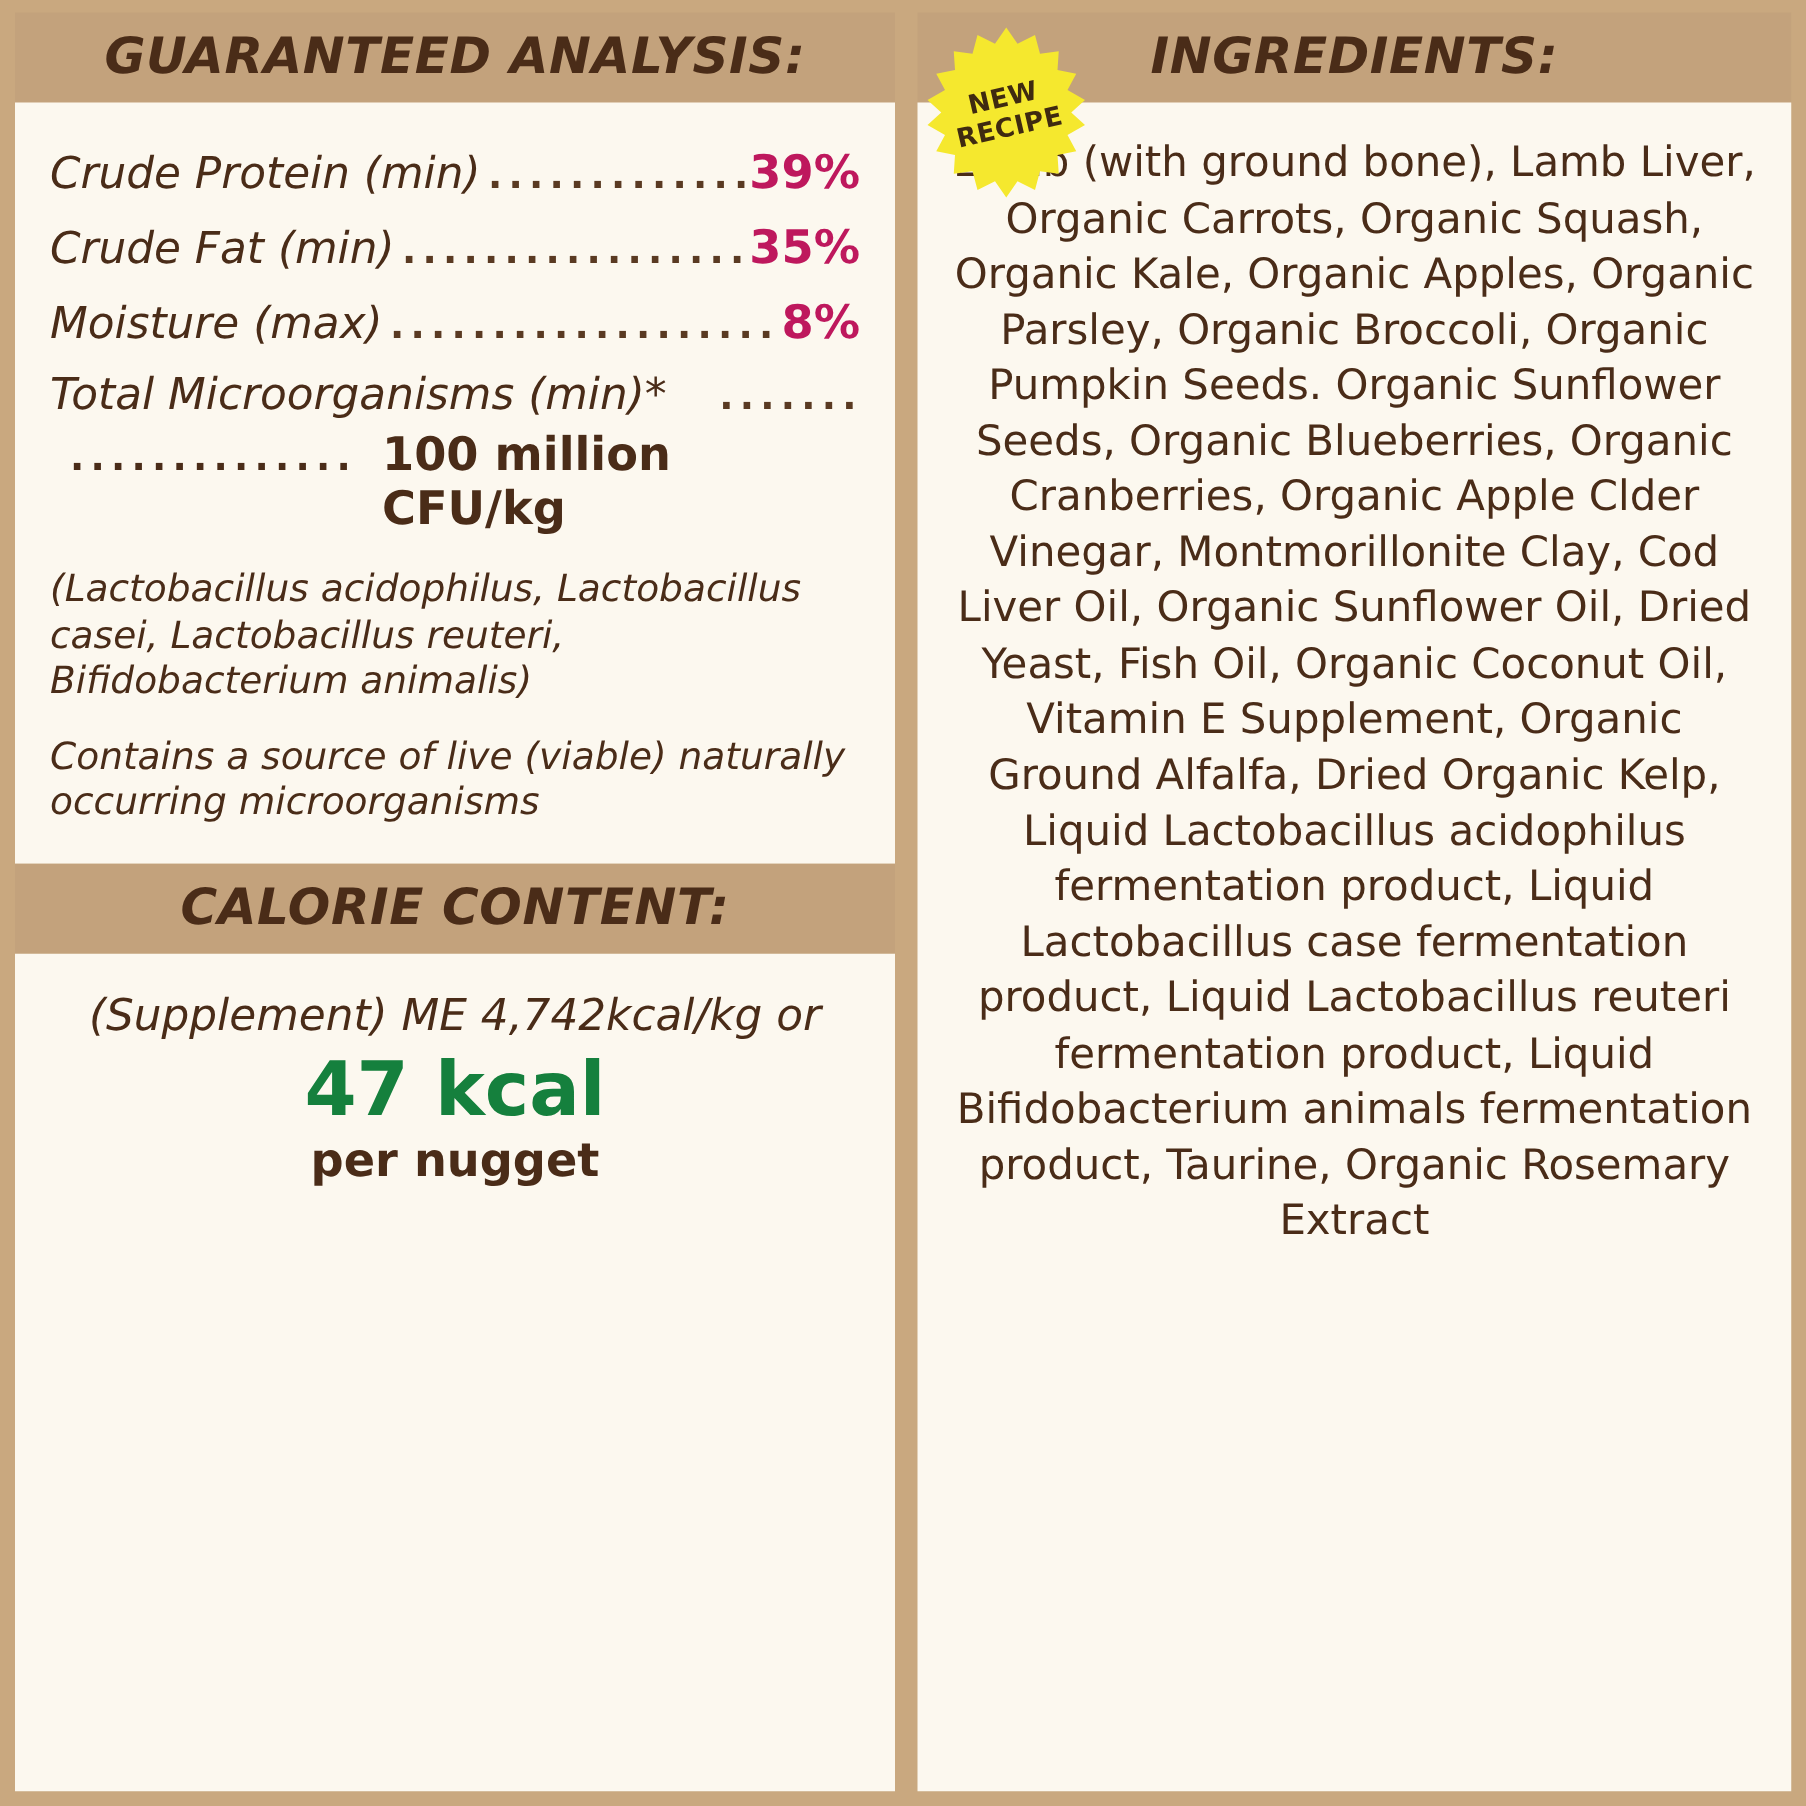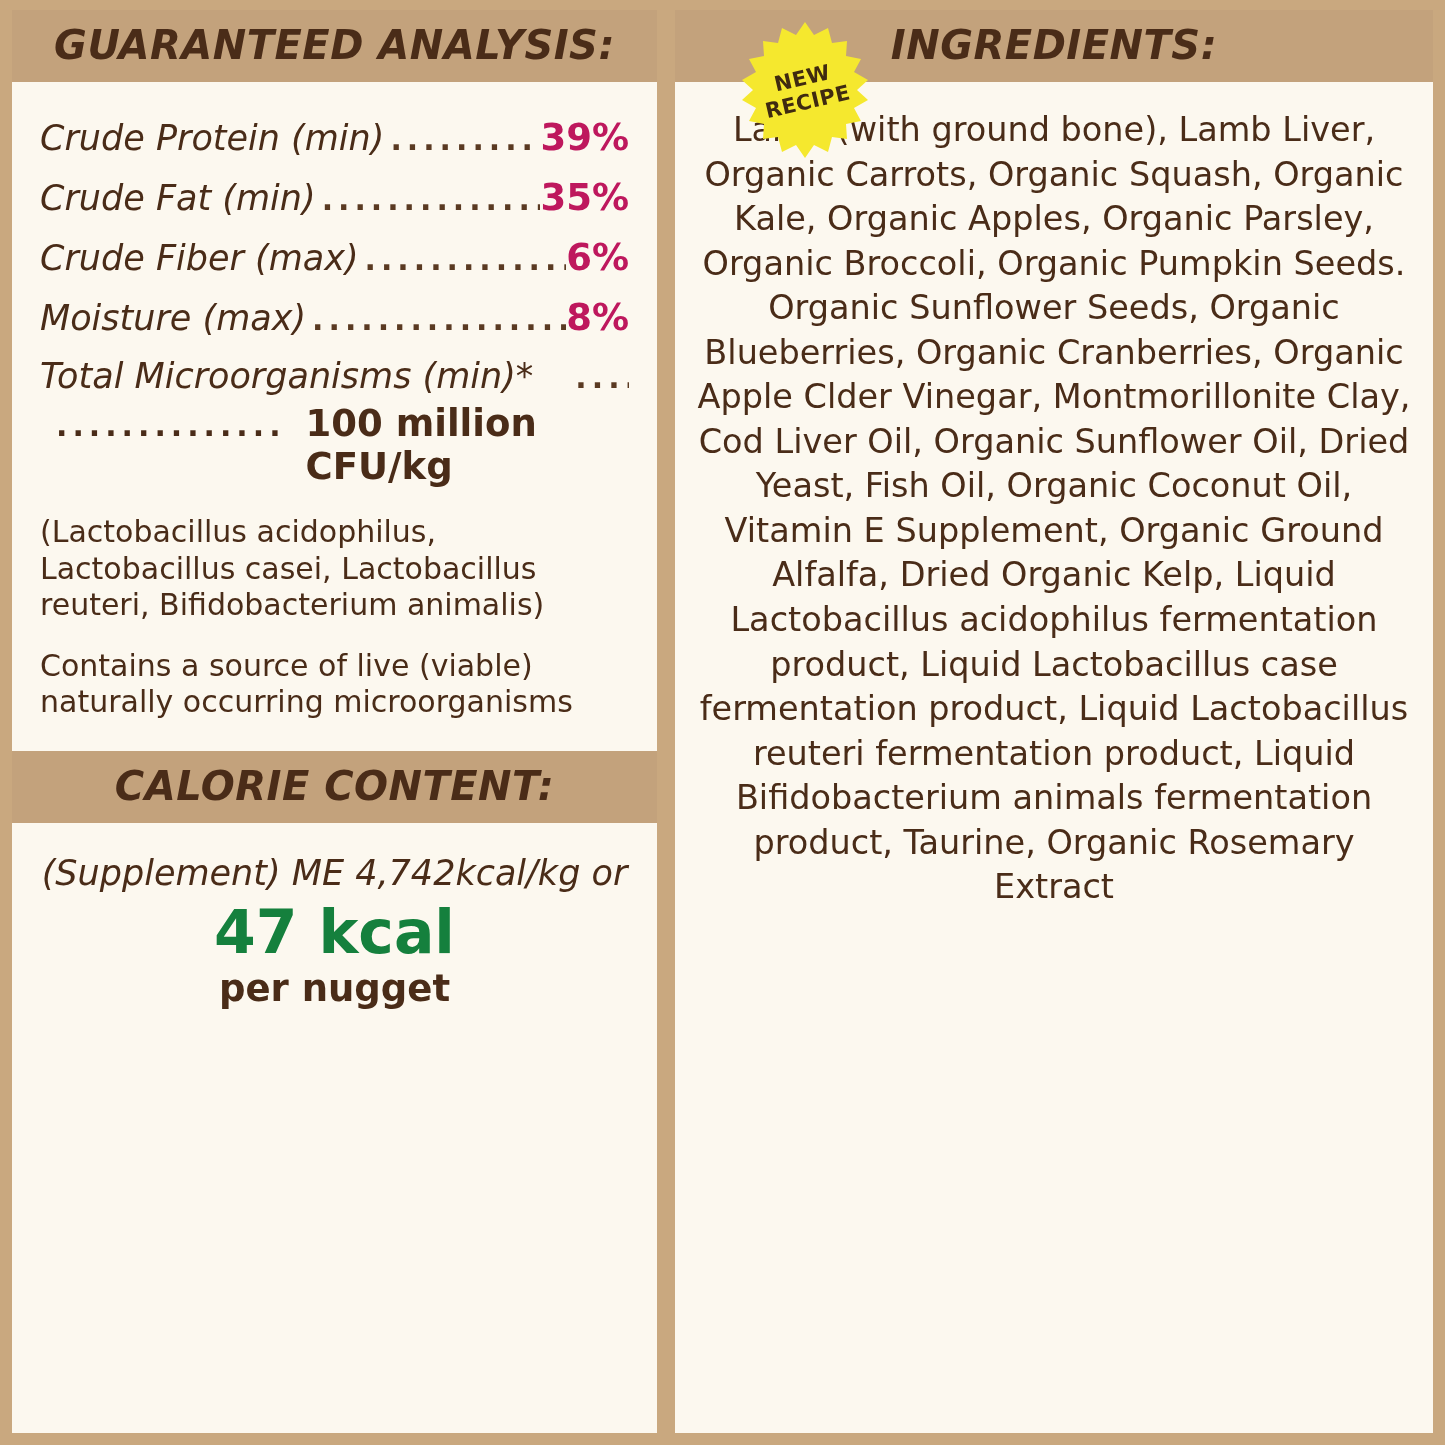--- a/index.html
+++ b/index.html
@@ -17,21 +17,21 @@
     position: relative;
     width: 1445px;
     height: 1445px;
     background: #c9a87f;
     box-sizing: border-box;
     padding: 10px 12px 12px 12px;
     display: flex;
     gap: 18px;
   }
   .col-left {
-    width: 645px;
+    width: 704px;
     display: flex;
     flex-direction: column;
     gap: 0;
   }
   .col-right {
     flex: 1;
     display: flex;
     flex-direction: column;
   }
 
@@ -103,20 +103,21 @@
     letter-spacing: 5px;
     font-size: 30px;
     padding-right: 20px;
     padding-left: 16px;
   }
   .cfu-val {
     font-weight: bold;
     font-size: 37px;
   }
   .note {
+    font-style: italic;
     font-size: 30px;
     line-height: 1.22;
     color: #4a2c18;
     margin: 0 0 24px 0;
   }
   .note:last-child { margin-bottom: 0; }
 
   
   .cal-panel {
     padding: 30px 28px 40px 28px;
@@ -202,25 +203,20 @@
         <span class="ga-dots">..............</span>
         <span class="ga-val">39%</span>
       </div>
 
       <div class="ga-row">
         <span class="ga-label">Crude Fat (min)</span>
         <span class="ga-dots">...................</span>
         <span class="ga-val">35%</span>
       </div>
 
-      <div class="ga-row">
-        <span class="ga-label">Crude Fiber (max)</span>
-        <span class="ga-dots">................</span>
-        <span class="ga-val">6%</span>
-      </div>
 
       <div class="ga-row">
         <span class="ga-label">Moisture (max)</span>
         <span class="ga-dots">...................</span>
         <span class="ga-val">8%</span>
       </div>
 
       <div class="ga-row full">
         <span class="ga-label">Total Microorganisms (min)*</span>
         <span class="ga-dots">..........</span>

